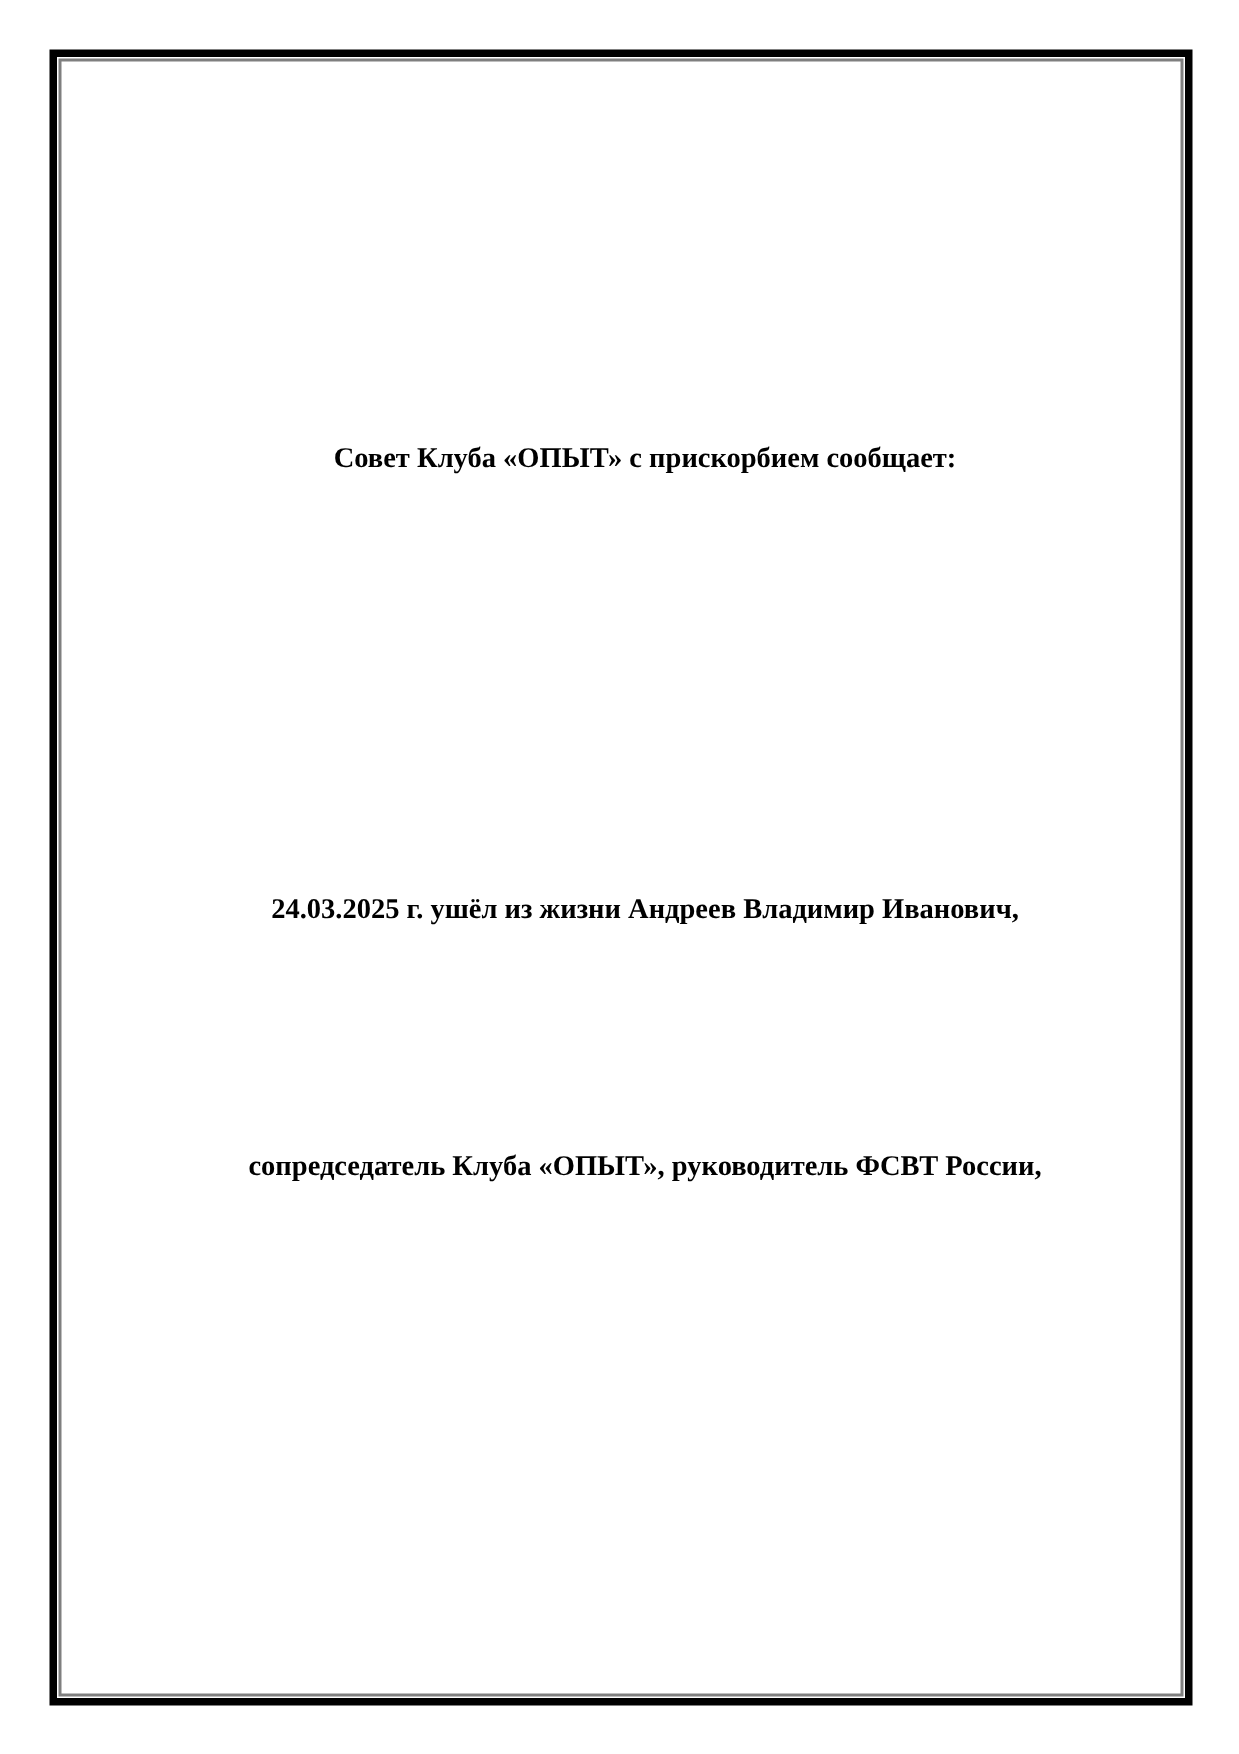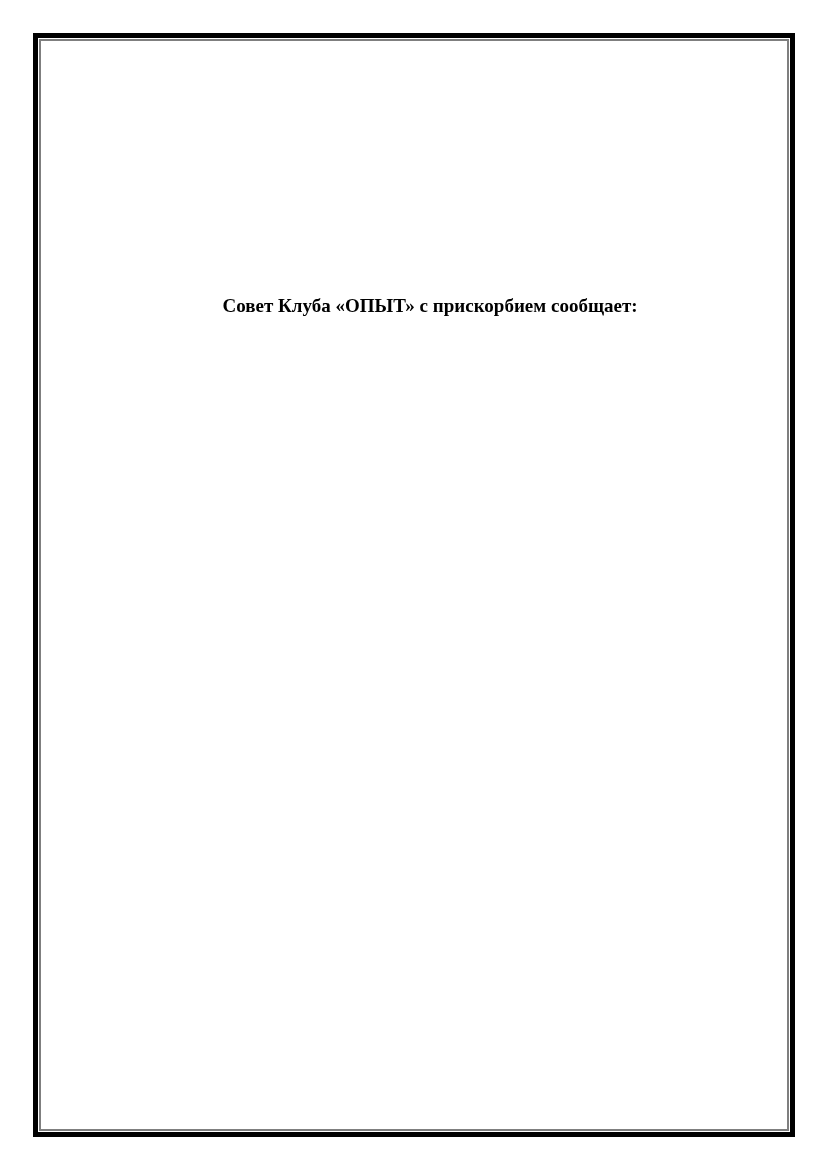--- a/index.html
+++ b/index.html
@@ -56,20 +56,22 @@
 
 <div class="page-frame">
   <div class="inner-border">
     <div class="content">
 
       <p class="para">
         <span class="line">Совет Клуба «ОПЫТ» с прискорбием сообщает:</span>
       </p>
 
       <p class="para">
+        <span class="line">24.03.2025 г. ушёл из жизни Андреев Владимир Иванович,</span>
+        <span class="line">сопредседатель Клуба «ОПЫТ», руководитель ФСВТ России,</span>
       </p>
 
       <p class="para">
         
         
         
         
       </p>
 
     </div>

